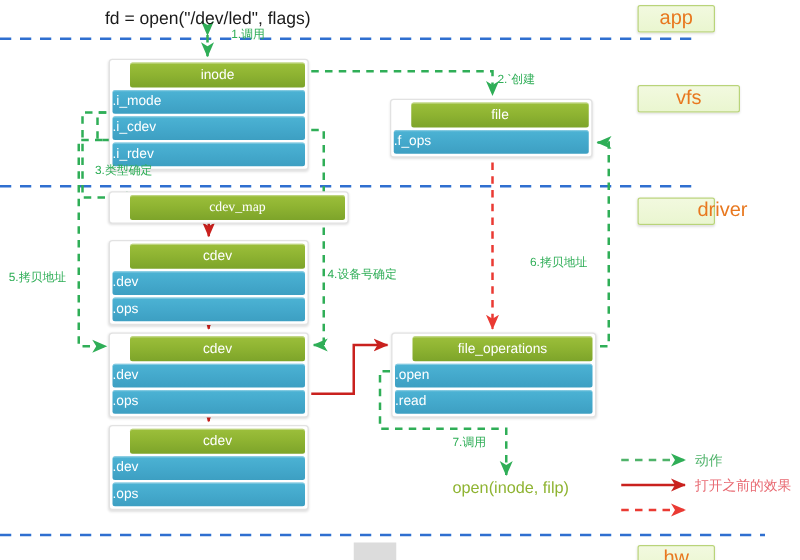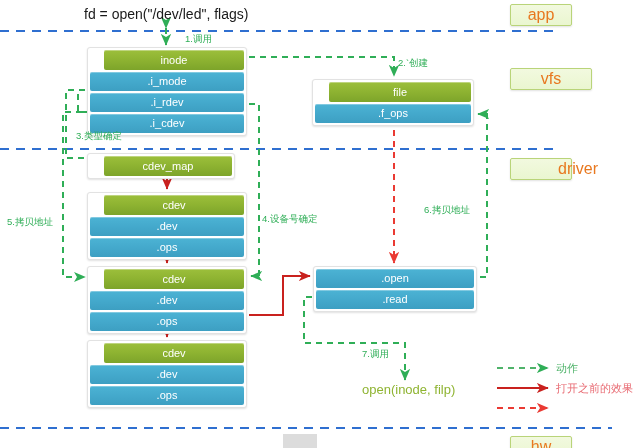--- a/index.html
+++ b/index.html
@@ -47,21 +47,20 @@
     background: linear-gradient(to bottom, #9cbf3b 0%, #8fb432 45%, #7da42a 100%);
     box-shadow: inset 0 1px 0 rgba(255,255,255,0.35);
     margin-bottom: 2px;
     white-space: nowrap;
     overflow: hidden;
     margin-left: 14px;
   }
   .fld {
     height: 19px;
     line-height: 19px;
-    text-align: center;
     color: #ffffff;
     font-size: 11px;
     border-radius: 2px;
     background: linear-gradient(to bottom, #4cb3d4 0%, #44a9cc 50%, #3d9fc2 100%);
     box-shadow: inset 0 1px 0 rgba(255,255,255,0.3);
     margin-bottom: 2px;
     white-space: nowrap;
     overflow: hidden;
   }
   .fld:last-child { margin-bottom: 0; }
@@ -164,59 +163,60 @@
       <line x1="497" y1="408" x2="548" y2="408" stroke="#ea3a33" stroke-width="2" stroke-dasharray="6,5" marker-end="url(#ah-red2)"></line>
     </g>
   </svg>
 
   <div class="txt title-txt" style="left:84px; top:6px;">fd = open("/dev/led", flags)</div>
 
   <div id="structs">
       <div class="struct" style="left: 87px; top: 47px; width: 160px;">
         <div class="hdr">inode</div>
         <div class="fld">.i_mode</div>
+        <div class="fld">.i_cdev</div>
         <div class="fld">.i_rdev</div>
-        <div class="fld">.i_cdev</div>
       </div>
       <div class="struct" style="left: 312px; top: 79px; width: 162px;">
         <div class="hdr">file</div>
         <div class="fld">.f_ops</div>
       </div>
-      <div class="struct" style="left: 87px; top: 153px; width: 148px;">
+      <div class="struct" style="left: 87px; top: 153px; width: 192px; font-family: Liberation Serif, serif;">
         <div class="hdr only">cdev_map</div>
       </div>
       <div class="struct" style="left: 87px; top: 192px; width: 160px;">
         <div class="hdr">cdev</div>
         <div class="fld">.dev</div>
         <div class="fld">.ops</div>
       </div>
       <div class="struct" style="left: 87px; top: 266px; width: 160px;">
         <div class="hdr">cdev</div>
         <div class="fld">.dev</div>
         <div class="fld">.ops</div>
       </div>
       <div class="struct" style="left: 87px; top: 340px; width: 160px;">
         <div class="hdr">cdev</div>
         <div class="fld">.dev</div>
         <div class="fld">.ops</div>
       </div>
       <div class="struct" style="left: 313px; top: 266px; width: 164px;">
+        <div class="hdr">file_operations</div>
         <div class="fld">.open</div>
         <div class="fld">.read</div>
       </div>
     </div>
 
   <div id="layer-tags">
       <div class="tag" style="left: 510px; top: 4px; width: 62px; height: 22px; line-height: 20px;">app</div>
       <div class="tag" style="left: 510px; top: 68px; width: 82px; height: 22px; line-height: 20px;">vfs</div>
       <div class="tag" style="left: 510px; top: 158px; width: 62px; height: 22px; line-height: 20px; padding-left: 47px;">driver</div>
       <div class="tag" style="left: 510px; top: 436px; width: 62px; height: 22px; line-height: 20px;">hw</div>
     </div>
 
-  <div class="txt step" style="left:170px; top:33px;padding-left:15px;">1.调用</div>
+  <div class="txt step" style="left:170px; top:21px;padding-left:15px;">1.调用</div>
   <div class="txt step" style="left:398px; top:57px;">2.`创建</div>
   <div class="txt step" style="left:76px; top:130px;">3.类型确定</div>
   <div class="txt step" style="left:262px; top:213px;">4.设备号确定</div>
   <div class="txt step" style="left:7px; top:216px;">5.拷贝地址</div>
   <div class="txt step" style="left:424px; top:204px;">6.拷贝地址</div>
   <div class="txt step" style="left:362px; top:348px;">7.调用</div>
 
   <div class="txt callsig" style="left:362px; top:382px;">open(inode, filp)</div>
 
   <div class="txt legend-txt legend-green" style="left:556px; top:361px;">动作</div>

